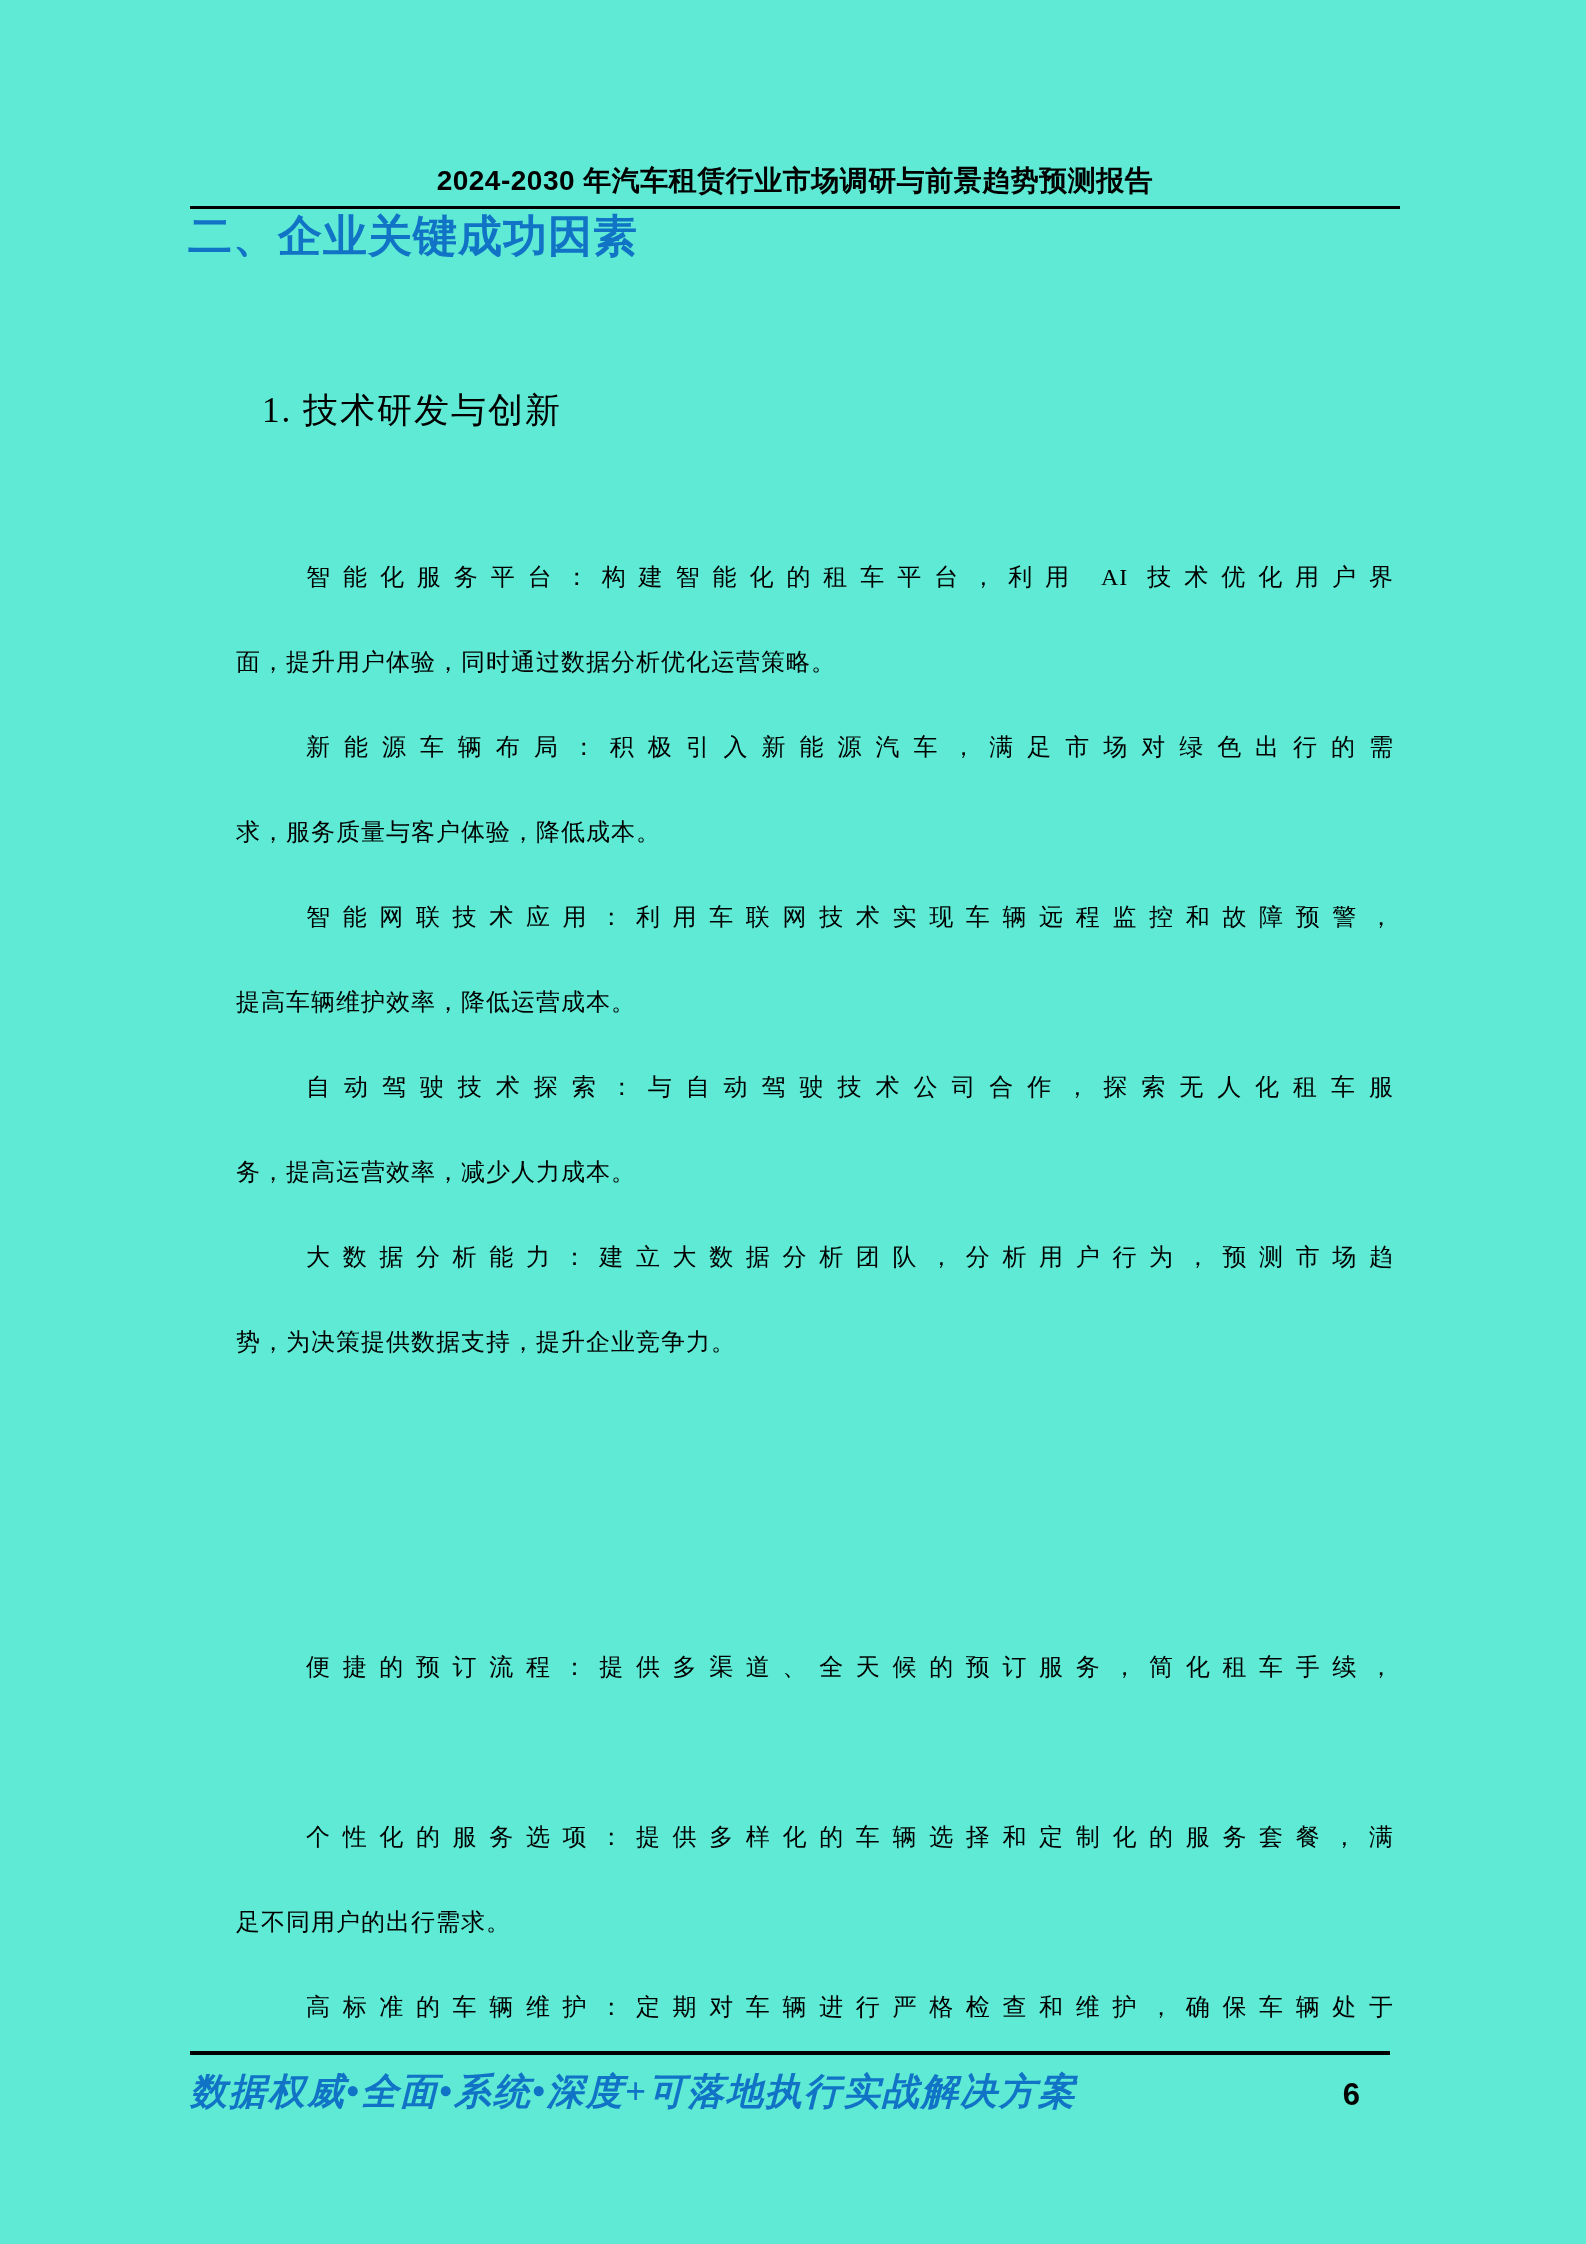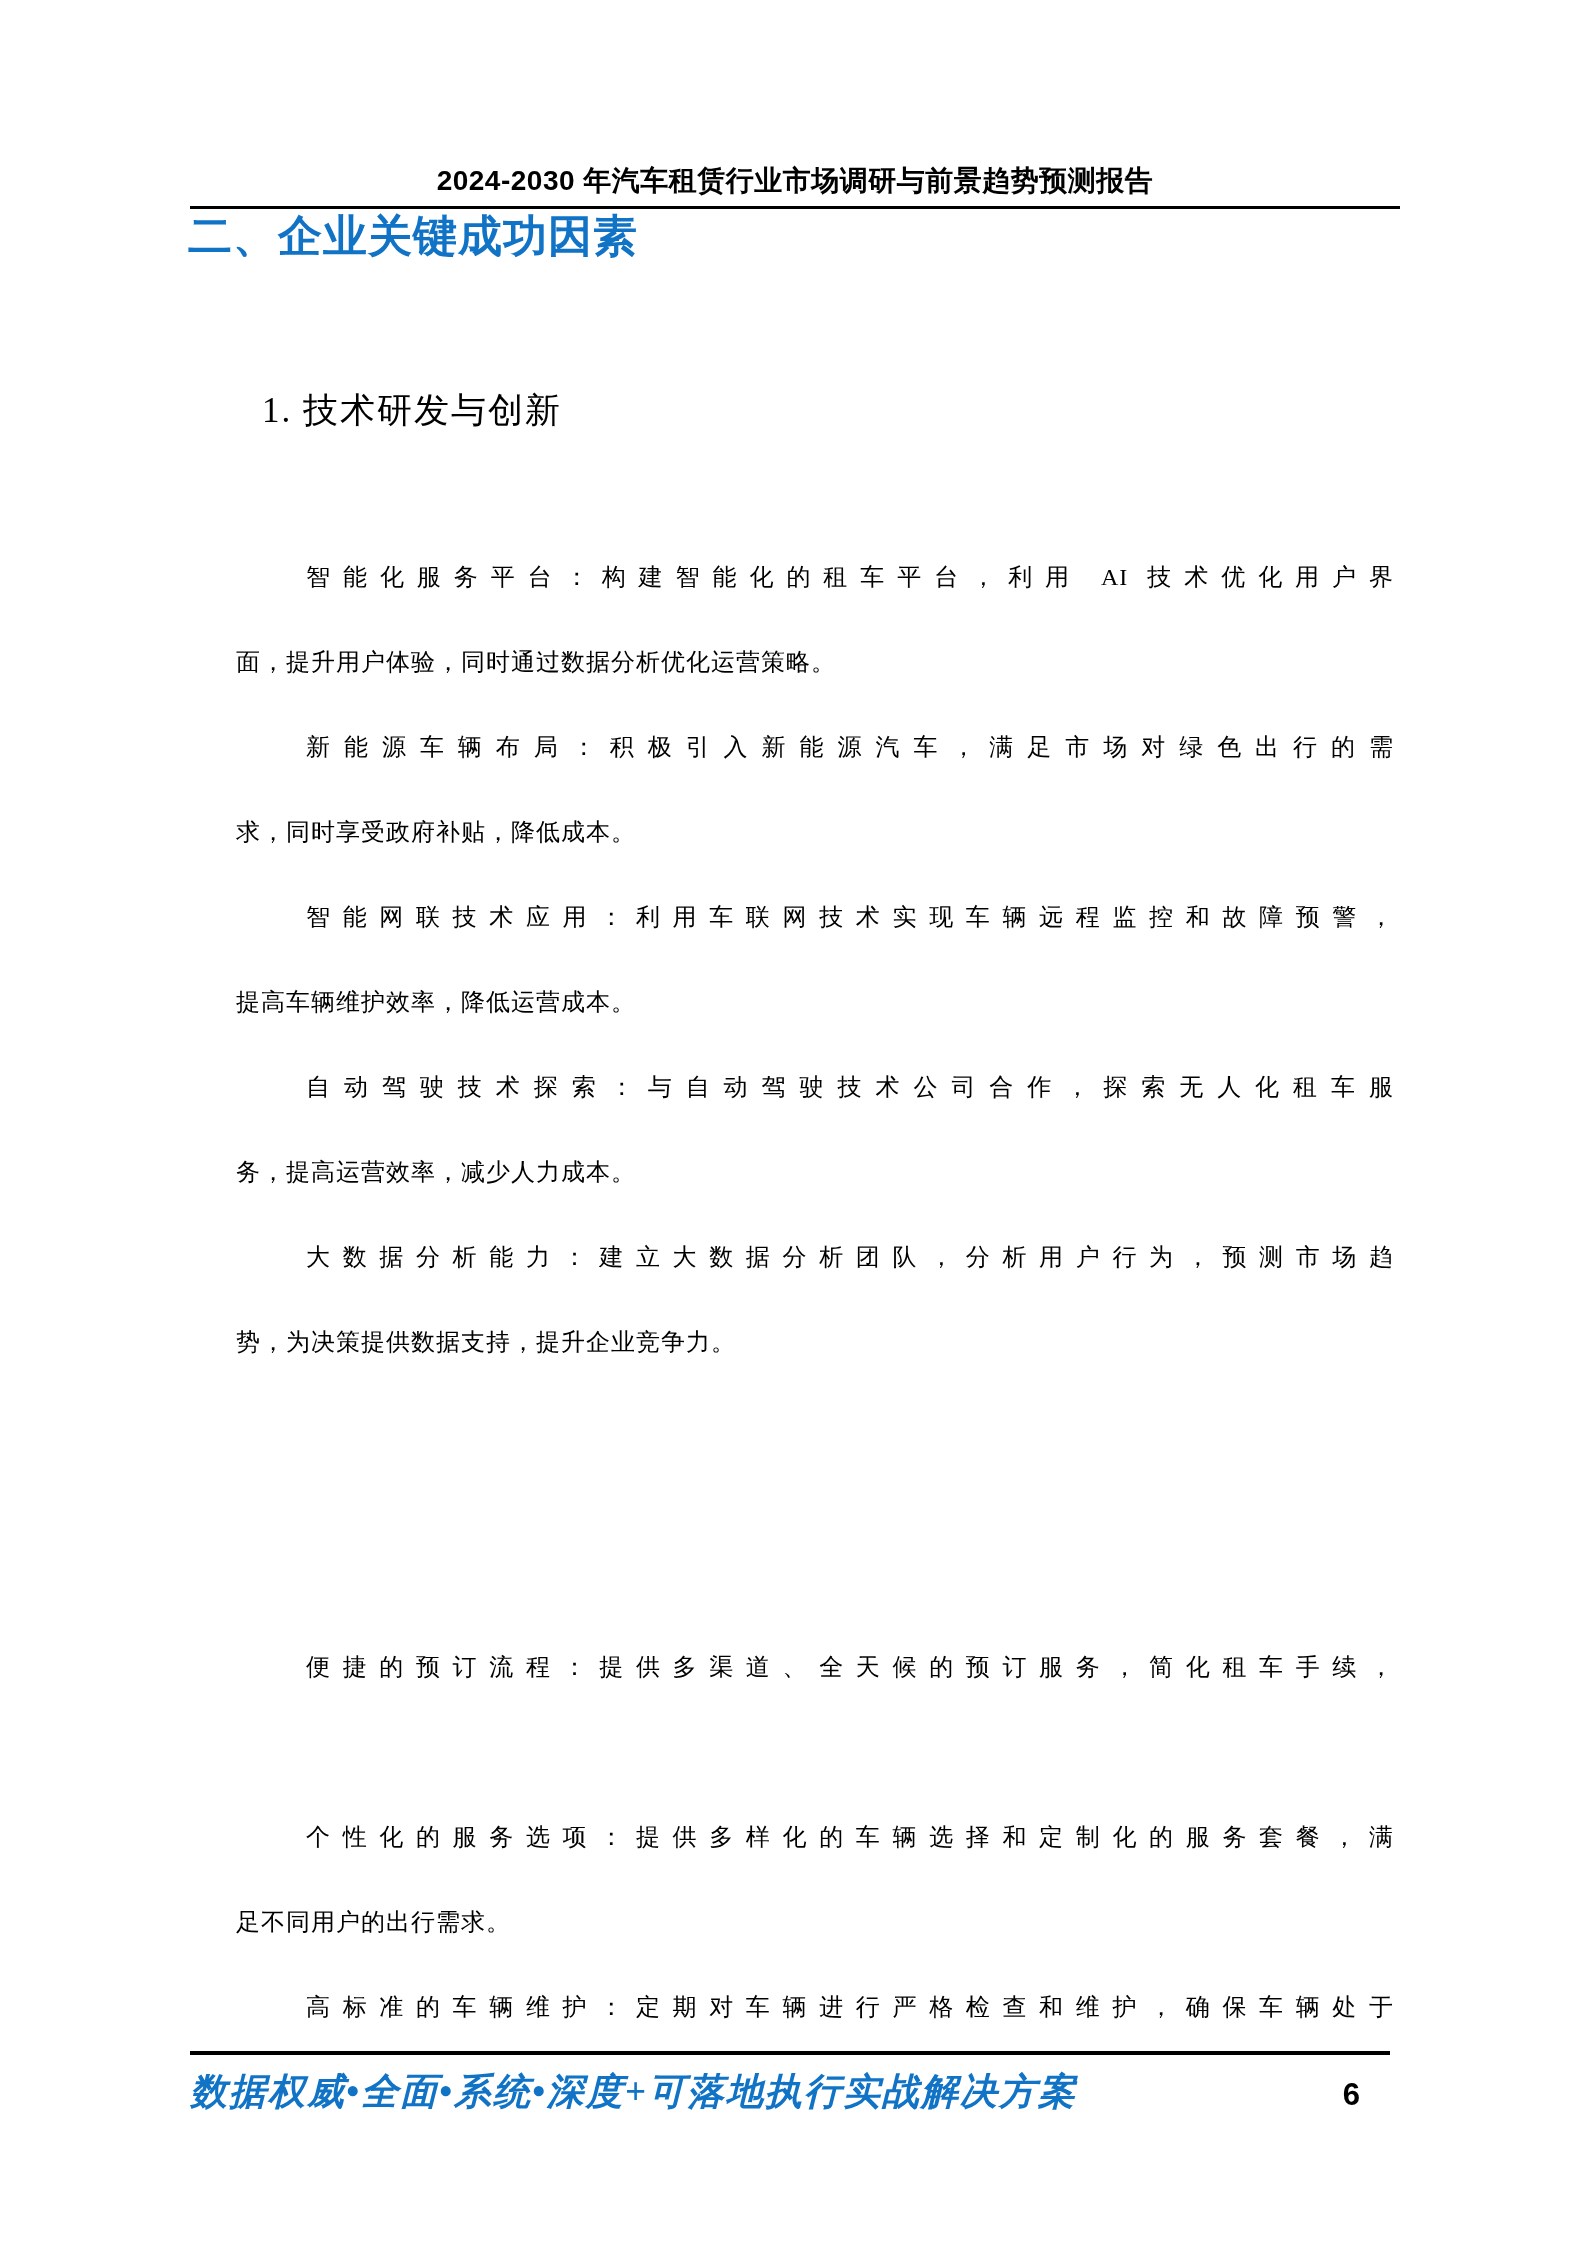--- a/index.html
+++ b/index.html
@@ -1,20 +1,20 @@
 <!DOCTYPE html>
 <html style="--accent_blue: #1173C6; --text_black: #000000; --rule_black: #000000;"><head>
 <meta charset="utf-8">
 <style>
   html,body { margin:0; padding:0; background:#888; }
   .page {
     position:relative;
     width:1586px; height:2244px;
     margin:0 auto;
-    background:#ffffff;
+    background:#5eead4;
     font-family:"Liberation Serif","DejaVu Serif",serif;
     color:#000;
     overflow:hidden;
   }
   .abs { position:absolute; }
 
   
   .report-title {
     left:190px; top:162px; width:1210px;
     text-align:center;
@@ -95,21 +95,21 @@
     <div class="subsection-title">1. 技术研发与创新</div>
   </div>
 
   <div class="abs textblock" style="top:535px">
     <div class="bline jl indent">智能化服务平台：构建智能化的租车平台，利用 AI 技术优化用户界</div>
     <div class="bline ll">面，提升用户体验，同时通过数据分析优化运营策略。</div>
   </div>
 
   <div class="abs textblock" style="top:705px">
     <div class="bline jl indent">新能源车辆布局：积极引入新能源汽车，满足市场对绿色出行的需</div>
-    <div class="bline ll">求，同时享受政府补贴，降低成本。</div>
+    <div class="bline ll">求，服务质量与客户体验，降低成本。</div>
   </div>
 
   <div class="abs textblock" style="top:875px">
     <div class="bline jl indent">智能网联技术应用：利用车联网技术实现车辆远程监控和故障预警，</div>
     <div class="bline ll">提高车辆维护效率，降低运营成本。</div>
   </div>
 
   <div class="abs textblock" style="top:1045px">
     <div class="bline jl indent">自动驾驶技术探索：与自动驾驶技术公司合作，探索无人化租车服</div>
     <div class="bline ll">务，提高运营效率，减少人力成本。</div>

